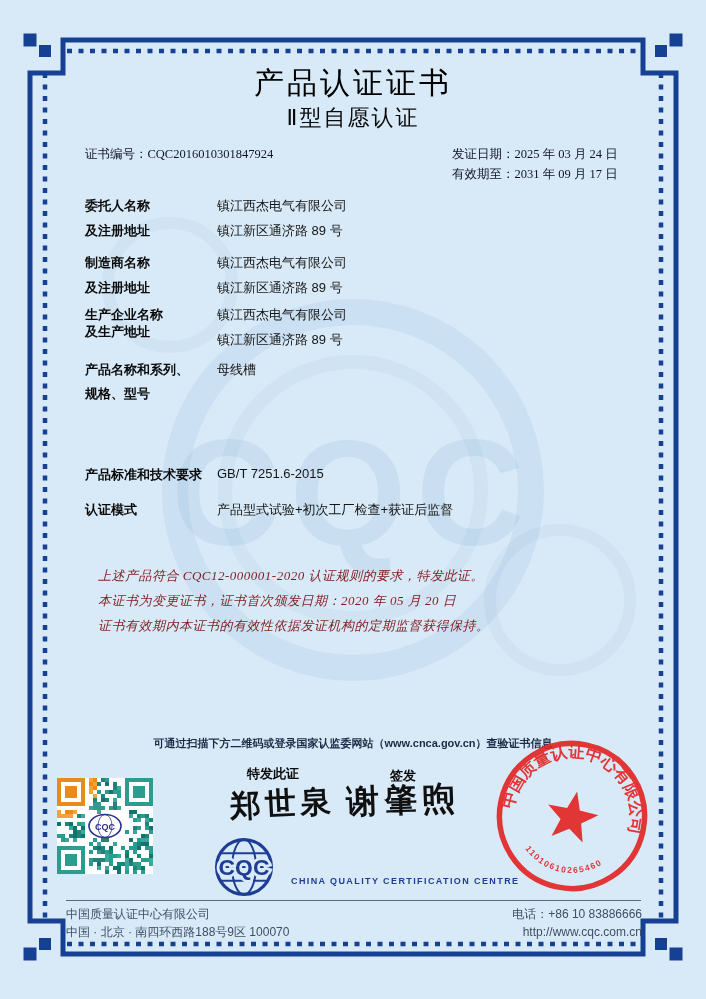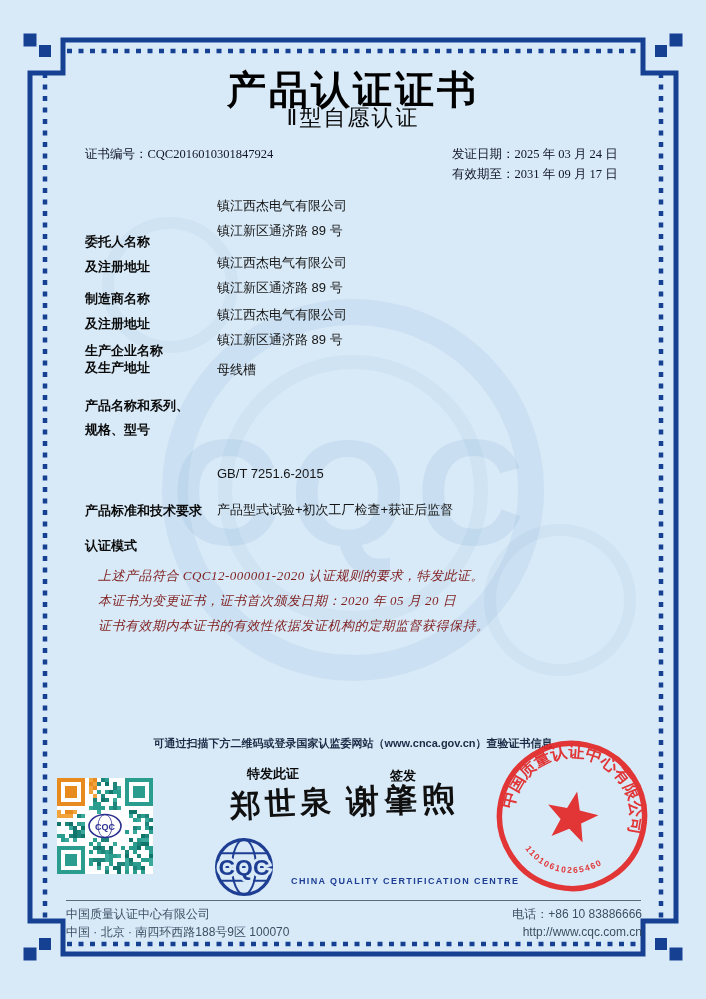--- a/index.html
+++ b/index.html
@@ -3,24 +3,24 @@
 <meta charset="utf-8">
 <style>
   html,body{margin:0;padding:0;}
   .page{
     position:relative; width:706px; height:999px;
     background:#d8eaf8; overflow:hidden;
     font-family:"Liberation Sans",sans-serif; color:#111;
   }
   .abs{position:absolute;}
   .ctr{left:0;right:0;text-align:center;}
-  .title{top:63px;font-size:39px;font-weight:bold;letter-spacing:3px;color:#000;}
+  .title{top:63px;font-size:30px;font-weight:normal;letter-spacing:3px;color:#000;}
   .subtitle{top:103px;font-size:22px;font-weight:500;letter-spacing:2px;color:#0a0a0a;}
   .serifline{font-family:"Liberation Serif",serif;font-weight:normal;font-size:12.5px;color:#101426;}
-  .flabel{left:85px;font-weight:bold;font-size:13px;color:#0b0b0b;margin-top:36px;}
+  .flabel{left:85px;font-weight:bold;font-size:13px;color:#0b0b0b;}
   .fvalue{left:185px;font-size:13px;color:#141414;margin-left:32px;}
   .spec{left:185px;width:478px;font-size:13px;line-height:20.5px;color:#141414;}
   .stmt{left:98px;font-family:"Liberation Serif",serif;font-style:italic;font-weight:500;
         font-size:13px;color:#7f1d1d;letter-spacing:0.5px;margin-top:31px;}
   .verify{top:736px;font-size:11px;font-weight:bold;color:#1c2b45;}
   .sig-label{font-size:13px;font-weight:bold;color:#0b0b0b;}
   .sig-name{font-family:"DejaVu Serif",serif;font-weight:bold;color:#101010;}
   .org-cn{left:290px;top:844px;font-size:24px;font-weight:600;color:#44536a;letter-spacing:2px;}
   .org-en{left:291px;top:876px;font-size:9px;font-weight:bold;color:#1d3e93;letter-spacing:1.4px;}
   .sep{left:66px;top:900px;width:575px;height:1px;background:#5a6b7c;}

